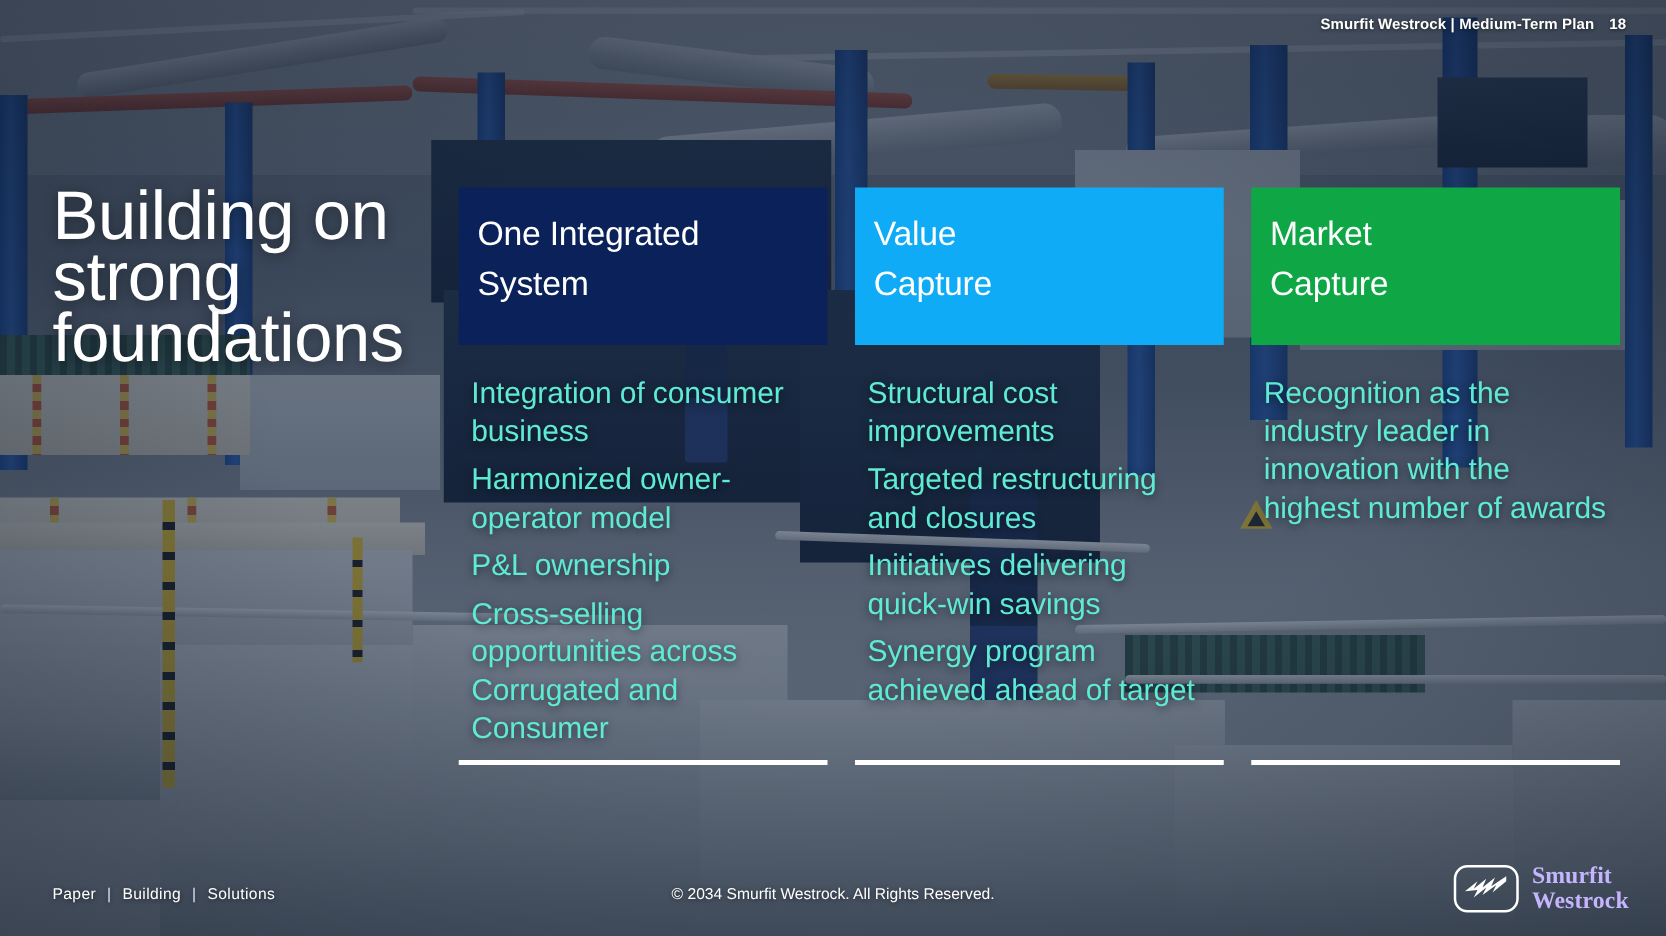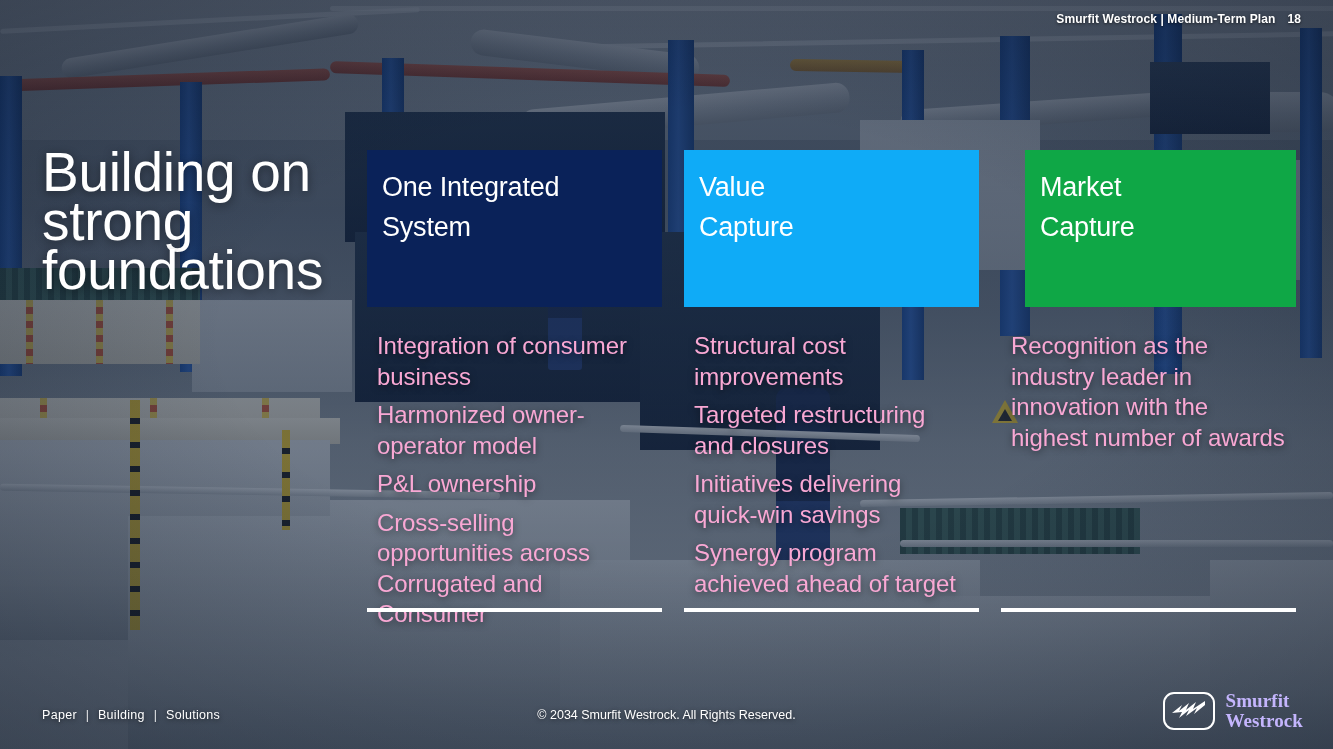--- a/index.html
+++ b/index.html
@@ -143,37 +143,37 @@
   .columns {
     position: absolute;
     left: 367px; top: 150px;
     width: 930px; height: 462px;
     display: flex;
     gap: 22px;
   }
   .column { width: 295px; position: relative; }
 
   .col-head {
-    height: 157px;
+    height: 126px;
     padding: 17px 32px 0 15px;
     color: #ffffff;
     font-size: 27px;
     font-weight: 300;
     line-height: 40px;
     letter-spacing: -.2px;
   }
   .col-head.navy  { background: #0a2259; }
   .col-head.cyan  { background: #0fabf7; }
-  .col-head.green { background: #0fa746; margin-left: 24px; }
+  .col-head.green { background: #0fa746; }
 
   .col-body {
     padding: 24px 10px 0 10px;
   }
   .bullet {
-    color: #f9a8d4;
+    color: #5eead4;
     font-size: 24px;
     font-weight: 300;
     line-height: 30.5px;
     letter-spacing: -.1px;
     margin-bottom: 8px;
     text-shadow: 0 2px 7px rgba(0,0,0,.5);
   }
   .col-rule {
     position: absolute;
     left: 0; right: 0; top: 458px;

